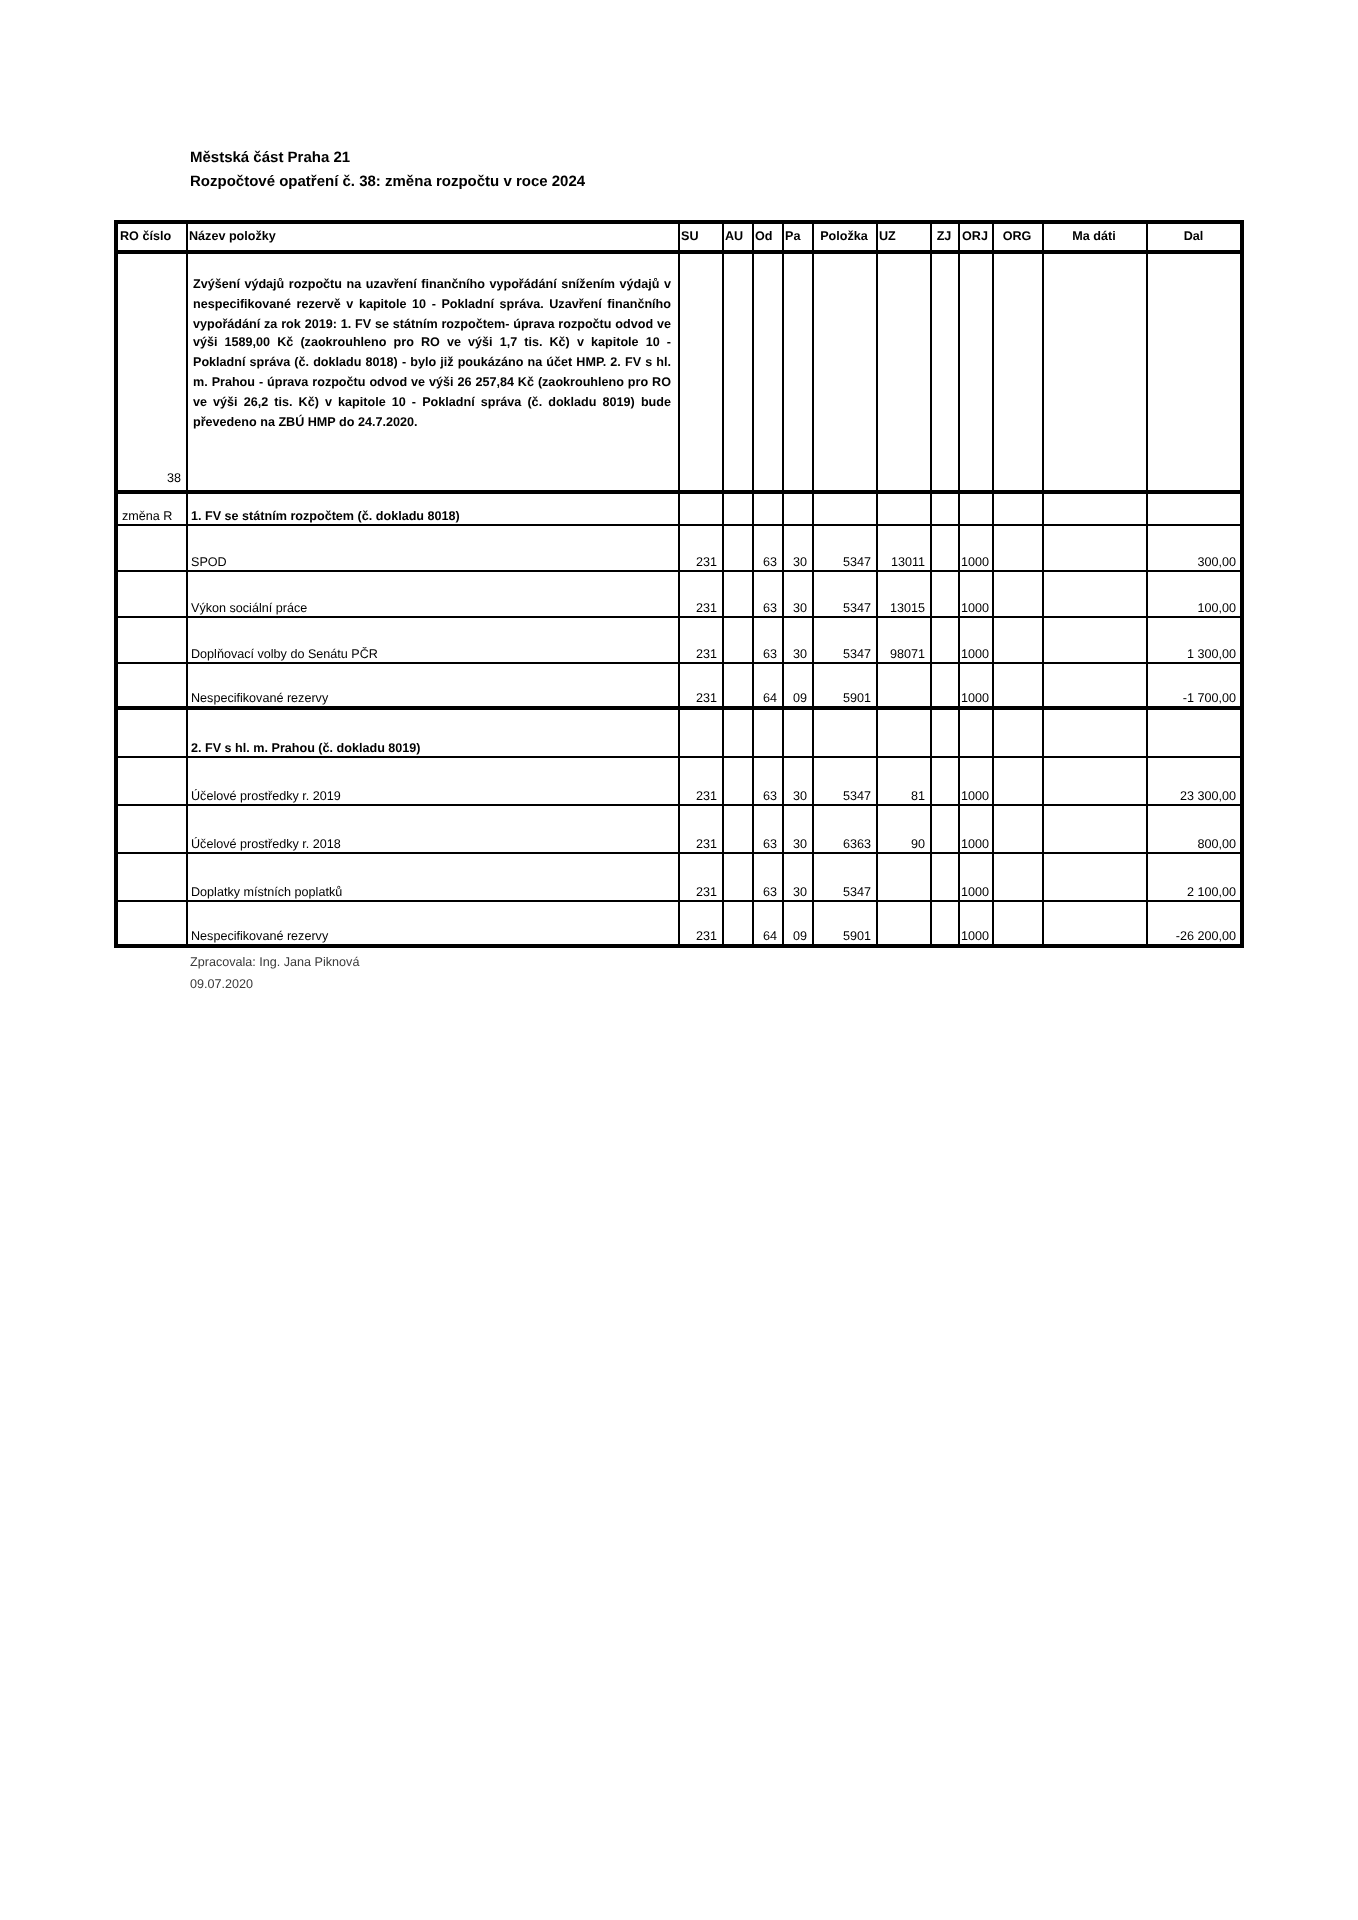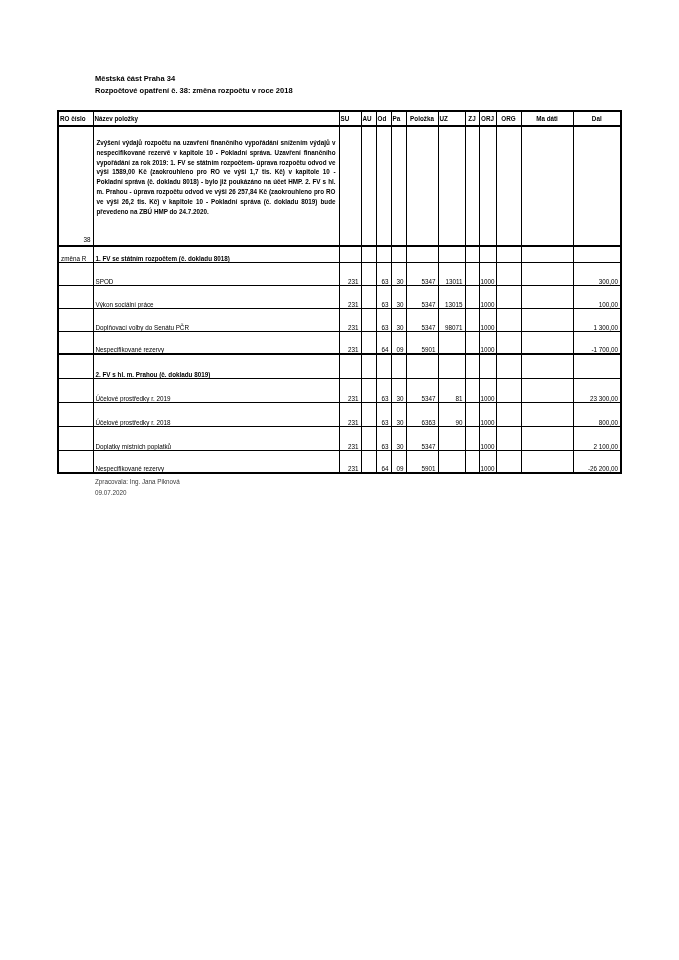--- a/index.html
+++ b/index.html
@@ -59,22 +59,22 @@
     position:absolute; left:95px; top:477px;
     font-size:6.3px; line-height:10.5px;
     color:#3a3a3a;
     white-space:nowrap;
   }
 </style>
 </head>
 <body>
 
 <div class="title-block">
-  <div>Městská část Praha 34</div>
-  <div>Rozpočtové opatření č. 38: změna rozpočtu v roce 2018</div>
+  <div>Městská část Praha 21</div>
+  <div>Rozpočtové opatření č. 38: změna rozpočtu v roce 2024</div>
 </div>
 
 <table class="budget">
   <colgroup>
     <col style="width:35px">
       <col style="width:246px">
       <col style="width:22px">
     <col style="width:15px">
       <col style="width:15px">
       <col style="width:15px">

